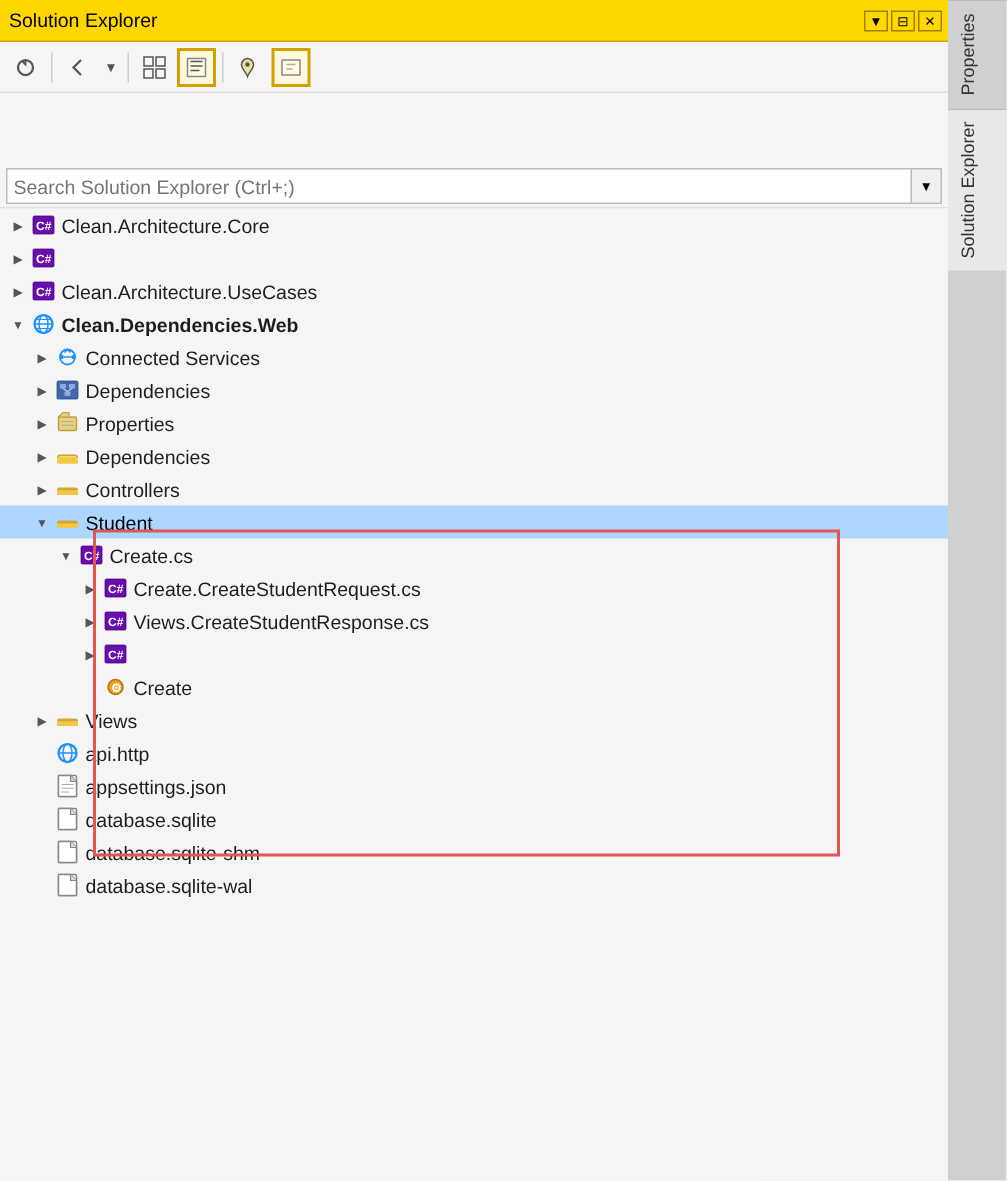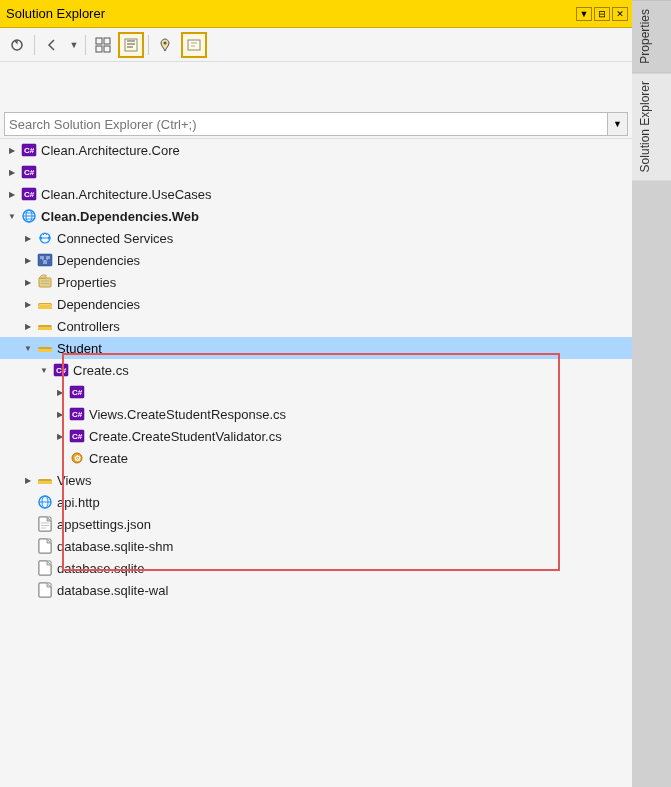--- a/index.html
+++ b/index.html
@@ -453,20 +453,21 @@
     </div>
 
     <div class="tree-item indent-3">
       <div class="expand-btn">▶</div>
       <div class="item-icon">
         <svg width="16" height="16" viewBox="0 0 16 16">
           <rect x="1" y="2" width="14" height="12" rx="1" fill="#6a0dad" stroke="#4a0080" stroke-width="0.5"></rect>
           <text x="3" y="11" font-size="8" font-weight="bold" fill="white" font-family="Arial">C#</text>
         </svg>
       </div>
+      <span class="item-label">Create.CreateStudentRequest.cs</span>
     </div>
 
     <div class="tree-item indent-3">
       <div class="expand-btn">▶</div>
       <div class="item-icon">
         <svg width="16" height="16" viewBox="0 0 16 16">
           <rect x="1" y="2" width="14" height="12" rx="1" fill="#6a0dad" stroke="#4a0080" stroke-width="0.5"></rect>
           <text x="3" y="11" font-size="8" font-weight="bold" fill="white" font-family="Arial">C#</text>
         </svg>
       </div>
@@ -474,21 +475,20 @@
     </div>
 
     <div class="tree-item indent-3">
       <div class="expand-btn">▶</div>
       <div class="item-icon">
         <svg width="16" height="16" viewBox="0 0 16 16">
           <rect x="1" y="2" width="14" height="12" rx="1" fill="#6a0dad" stroke="#4a0080" stroke-width="0.5"></rect>
           <text x="3" y="11" font-size="8" font-weight="bold" fill="white" font-family="Arial">C#</text>
         </svg>
       </div>
-      <span class="item-label">Create.CreateStudentValidator.cs</span>
     </div>
 
     <div class="tree-item indent-3">
       <div class="expand-placeholder"></div>
       <div class="item-icon">
         <svg width="16" height="16" viewBox="0 0 16 16">
           <circle cx="8" cy="8" r="5" fill="#e8a020" stroke="#c07010" stroke-width="1"></circle>
           <text x="5" y="11" font-size="8" font-weight="bold" fill="white" font-family="Arial">⚙</text>
         </svg>
       </div>
@@ -537,33 +537,33 @@
 
     <div class="tree-item indent-1">
       <div class="expand-placeholder"></div>
       <div class="item-icon">
         <svg width="14" height="16" viewBox="0 0 14 16">
           <rect x="1" y="1" width="12" height="14" rx="1" fill="#fff" stroke="#888" stroke-width="1"></rect>
           <path d="M1 1 L9 1 L13 5 L13 15 L1 15Z" fill="#fff" stroke="#888" stroke-width="1"></path>
           <path d="M9 1 L9 5 L13 5" fill="#ddd" stroke="#888" stroke-width="0.8"></path>
         </svg>
       </div>
-      <span class="item-label">database.sqlite-shm</span>
+      <span class="item-label">database.sqlite</span>
     </div>
 
     <div class="tree-item indent-1">
       <div class="expand-placeholder"></div>
       <div class="item-icon">
         <svg width="14" height="16" viewBox="0 0 14 16">
           <rect x="1" y="1" width="12" height="14" rx="1" fill="#fff" stroke="#888" stroke-width="1"></rect>
           <path d="M1 1 L9 1 L13 5 L13 15 L1 15Z" fill="#fff" stroke="#888" stroke-width="1"></path>
           <path d="M9 1 L9 5 L13 5" fill="#ddd" stroke="#888" stroke-width="0.8"></path>
         </svg>
       </div>
-      <span class="item-label">database.sqlite</span>
+      <span class="item-label">database.sqlite-shm</span>
     </div>
 
     <div class="tree-item indent-1">
       <div class="expand-placeholder"></div>
       <div class="item-icon">
         <svg width="14" height="16" viewBox="0 0 14 16">
           <rect x="1" y="1" width="12" height="14" rx="1" fill="#fff" stroke="#888" stroke-width="1"></rect>
           <path d="M1 1 L9 1 L13 5 L13 15 L1 15Z" fill="#fff" stroke="#888" stroke-width="1"></path>
           <path d="M9 1 L9 5 L13 5" fill="#ddd" stroke="#888" stroke-width="0.8"></path>
         </svg>

